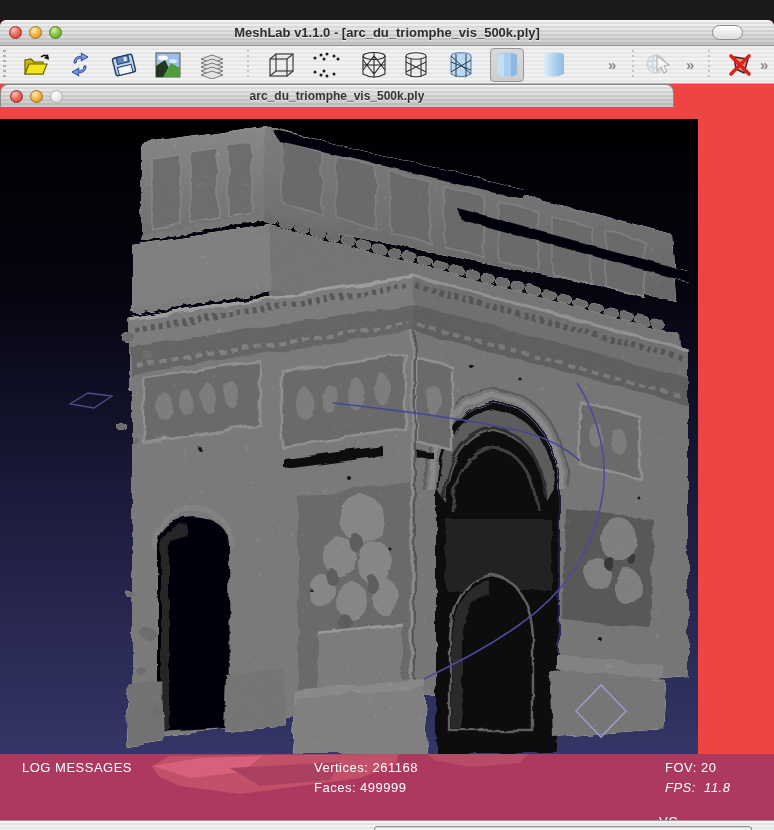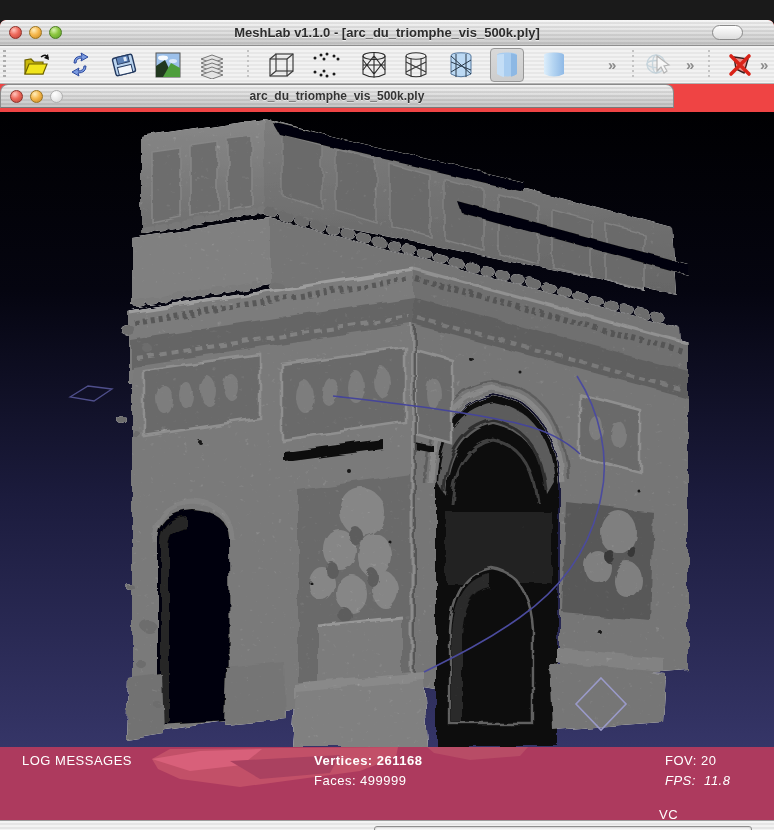--- a/index.html
+++ b/index.html
@@ -38,29 +38,29 @@
   
   .doc-titlebar{position:absolute;left:0;top:64px;width:674px;height:24px;
     background:repeating-linear-gradient(180deg,#fafafa 0 2px,#e6e6e6 2px 4px),linear-gradient(#f6f6f6,#c9c9c9);
     background-blend-mode:multiply;border:1px solid #8a8a8a;border-bottom:1px solid #787878;
     border-radius:8px 8px 0 0;}
   .doc-titlebar .tl-dot{top:5px;}
   .doc-title-text{position:absolute;left:0;right:0;top:4px;text-align:center;font-size:12px;font-weight:700;color:#333;
     text-shadow:0 1px 0 rgba(255,255,255,.6);}
 
   
-  .viewport{position:absolute;left:0;top:92px;width:774px;height:712px;
+  .viewport{position:absolute;left:0;top:99px;width:698px;height:712px;
     background:linear-gradient(180deg,#000002 0%,#050510 25%,#1c1c3e 55%,#323262 85%,#3b3b71 96%,#3a4086 100%);}
   .viewport svg{position:absolute;left:0;top:0;}
 
   
   .logband{position:absolute;left:0;top:723px;width:774px;height:77px;background:#ad3a5e;border-bottom:2px solid #8c2a47;}
   .logband .txt{position:absolute;color:#ffffff;font-size:13px;white-space:pre;letter-spacing:.5px;}
   .lb-title{left:22px;top:6px;letter-spacing:1.5px;}
-  .lb-verts{left:314px;top:6px;font-weight:bold;}
+  .lb-verts{left:314px;top:6px;}
   .lb-faces{left:314px;top:26px;}
   .lb-fov{left:665px;top:6px;}
   .lb-fps{left:665px;top:26px;font-style:italic;}
   .lb-vc{left:659px;top:60px;}
 
   
   .statusbar{position:absolute;left:0;top:800px;width:774px;height:30px;
     background:repeating-linear-gradient(180deg,#f3f3f3 0 2px,#e5e5e5 2px 4px);
     border-top:1px solid #9c9c9c;}
   .progress{position:absolute;left:374px;top:5px;width:378px;height:21px;border:1px solid #8f8f8f;border-radius:3px;

